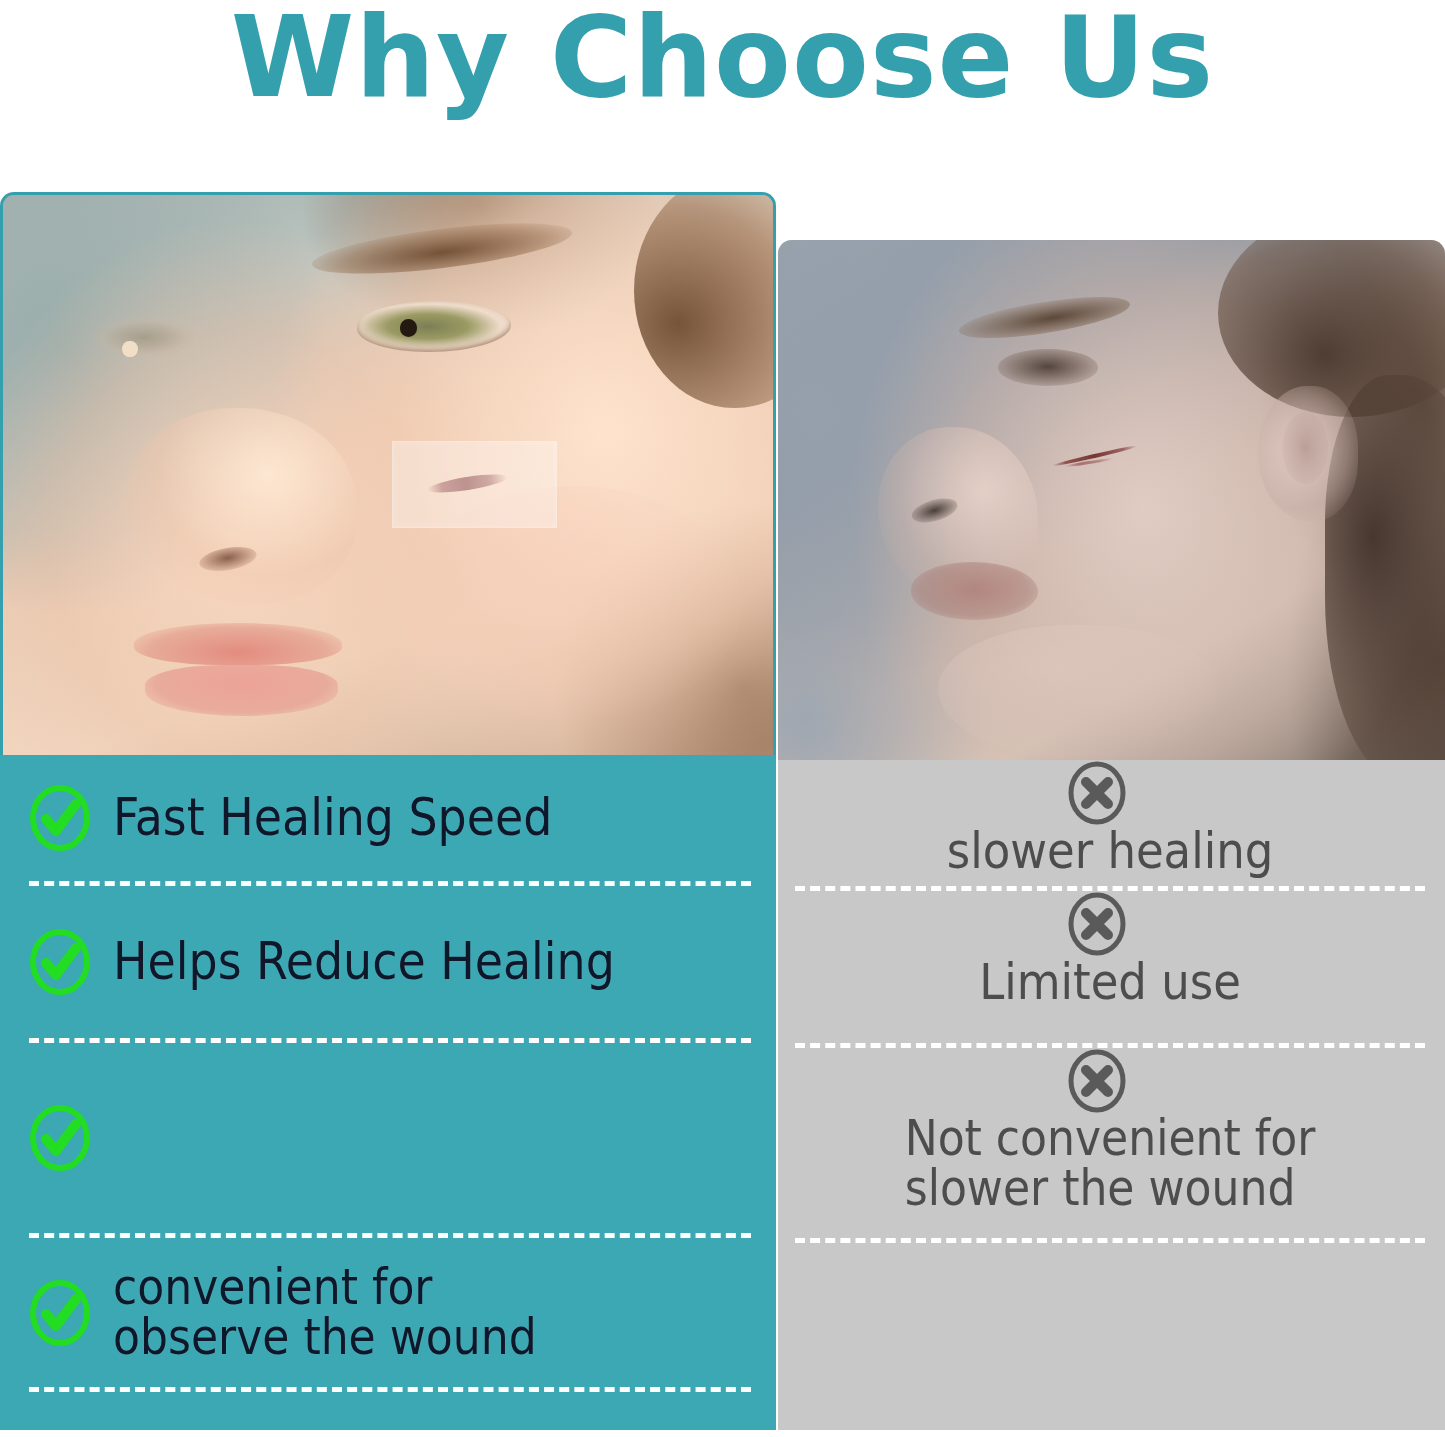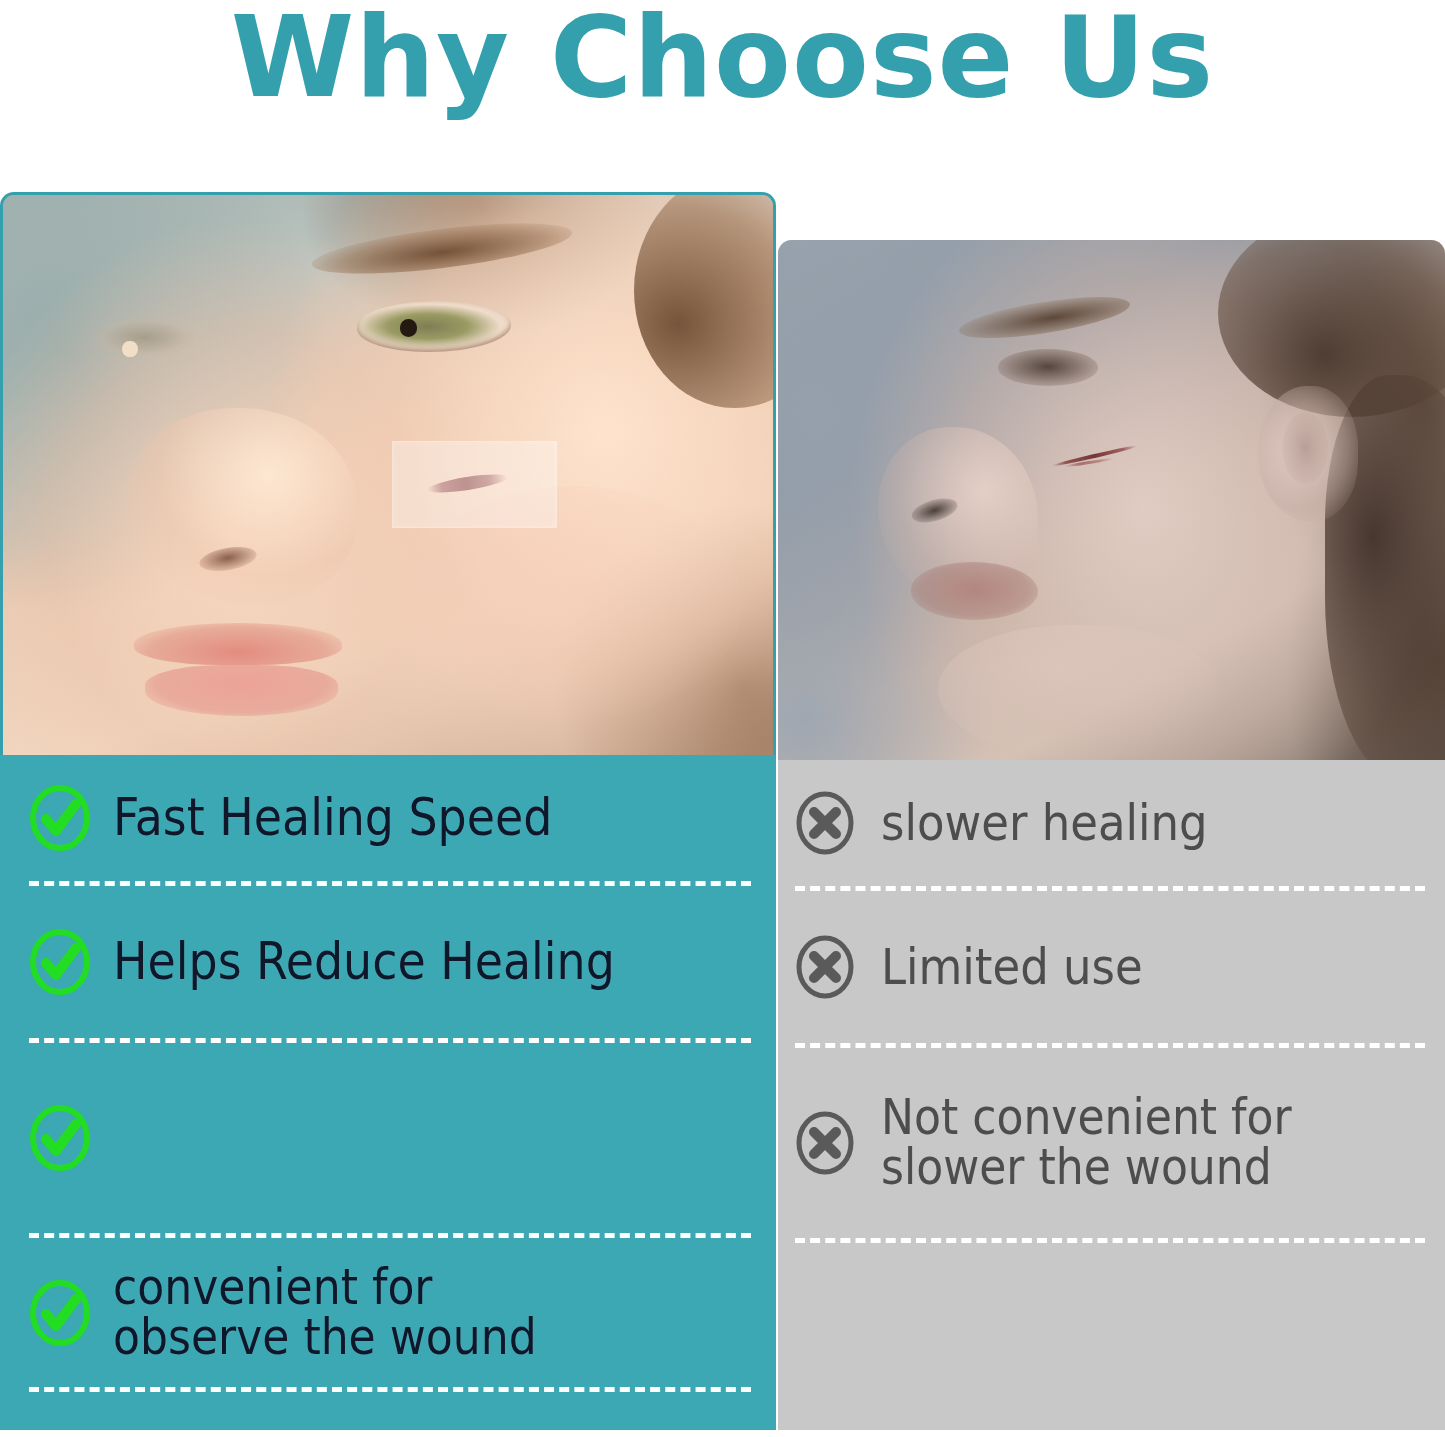--- a/index.html
+++ b/index.html
@@ -255,21 +255,21 @@
   .list-left .row:nth-child(2) { height: 157px; }
   .list-left .row:nth-child(3) { height: 195px; }
   .list-left .row:nth-child(4) { height: 154px; }
 
   
   .list-right .row:nth-child(1) { height: 131px; }
   .list-right .row:nth-child(2) { height: 157px; }
   .list-right .row:nth-child(3) { height: 195px; }
   .list-right .row:nth-child(4) { height: 154px; }
 
-  .list-right .row-sep { border-bottom-color: #ffffff; }
+  .list-right .row-sep { border-bottom-color: #ffffff; flex-direction: column; }
 
   
   .icon {
     flex: 0 0 auto;
     display: block;
   }
   .icon-check { width: 62px; height: 68px; margin-right: 22px; }
   .icon-cross { width: 60px; height: 66px; margin-right: 26px; }
 
   

